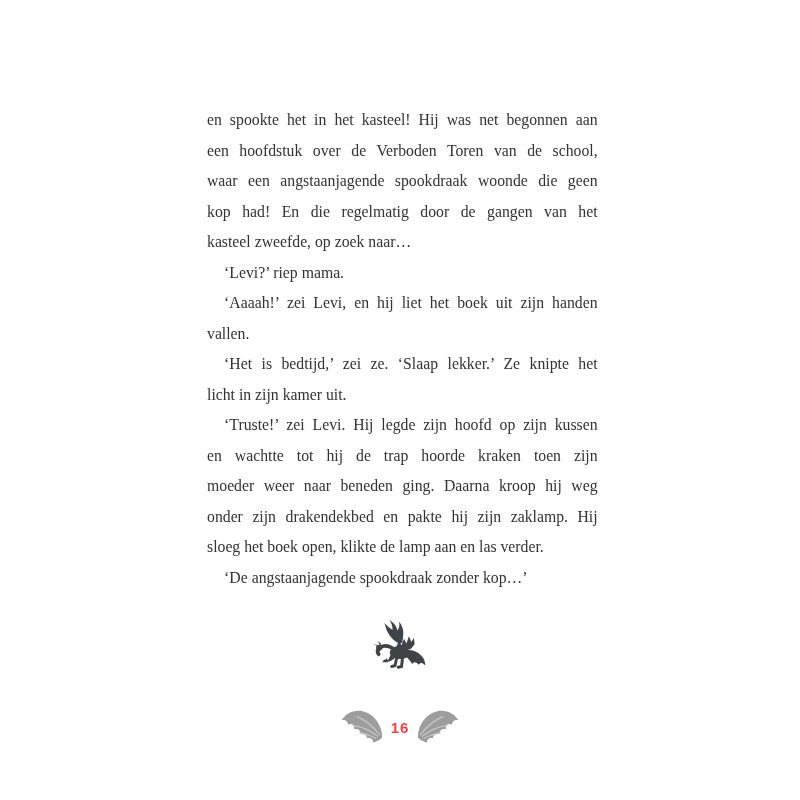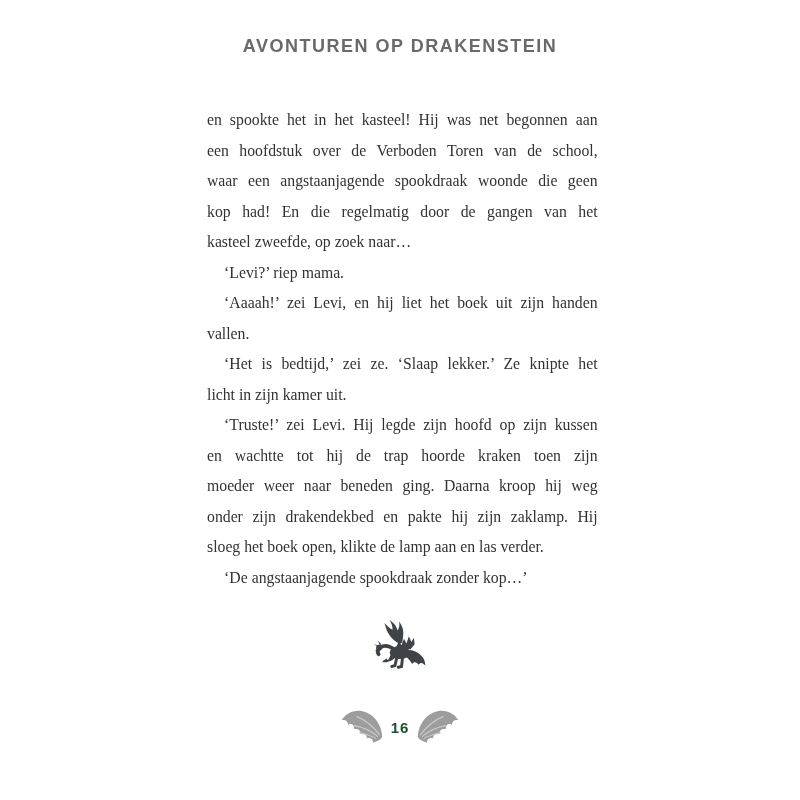--- a/index.html
+++ b/index.html
@@ -24,30 +24,29 @@
   .jl { text-align:justify; text-align-last:justify; }
   .il { text-indent:19px; }
   .dragon-ornament { position:absolute; left:367px; top:619px; }
   .page-footer {
     position:absolute; top:708px; left:0; width:100%;
     display:flex; justify-content:center; align-items:flex-start; gap:7px;
   }
   .page-number {
     font-family:"Liberation Sans", sans-serif;
     font-weight:bold; font-size:15px; letter-spacing:1px;
-    color:#14532d; margin-top:11px;
+    color:#ef4444; margin-top:11px;
   }
   .wing { display:block; }
 </style>
 </head>
 <body>
 
 <div class="page">
 
-  <div class="chapter-header">AVONTUREN OP DRAKENSTEIN</div>
 
   <div class="story-text">
     <div class="ln jl">en spookte het in het kasteel! Hij was net begonnen aan</div>
     <div class="ln jl">een hoofdstuk over de Verboden Toren van de school,</div>
     <div class="ln jl">waar een angstaanjagende spookdraak woonde die geen</div>
     <div class="ln jl">kop had! En die regelmatig door de gangen van het</div>
     <div class="ln">kasteel zweefde, op zoek naar…</div>
     <div class="ln il">‘Levi?’ riep mama.</div>
     <div class="ln il jl">‘Aaaah!’ zei Levi, en hij liet het boek uit zijn handen</div>
     <div class="ln">vallen.</div>

